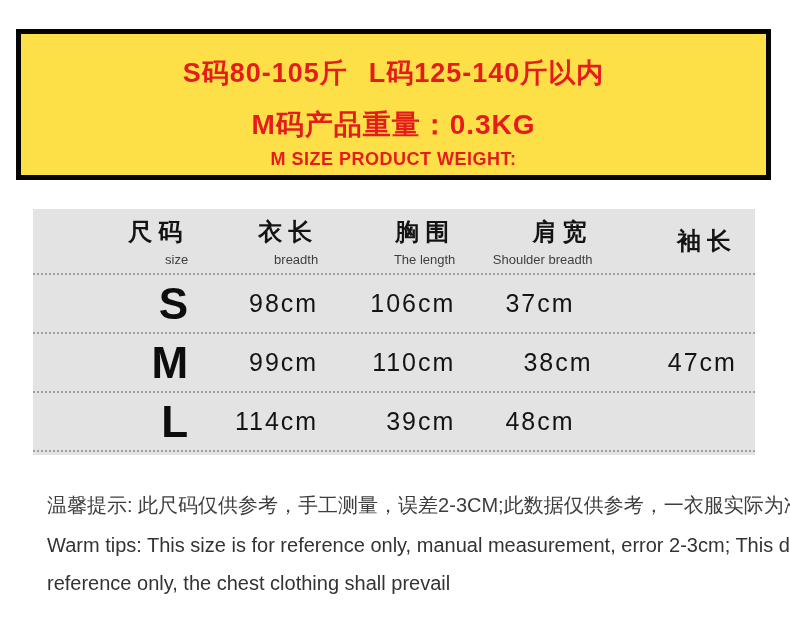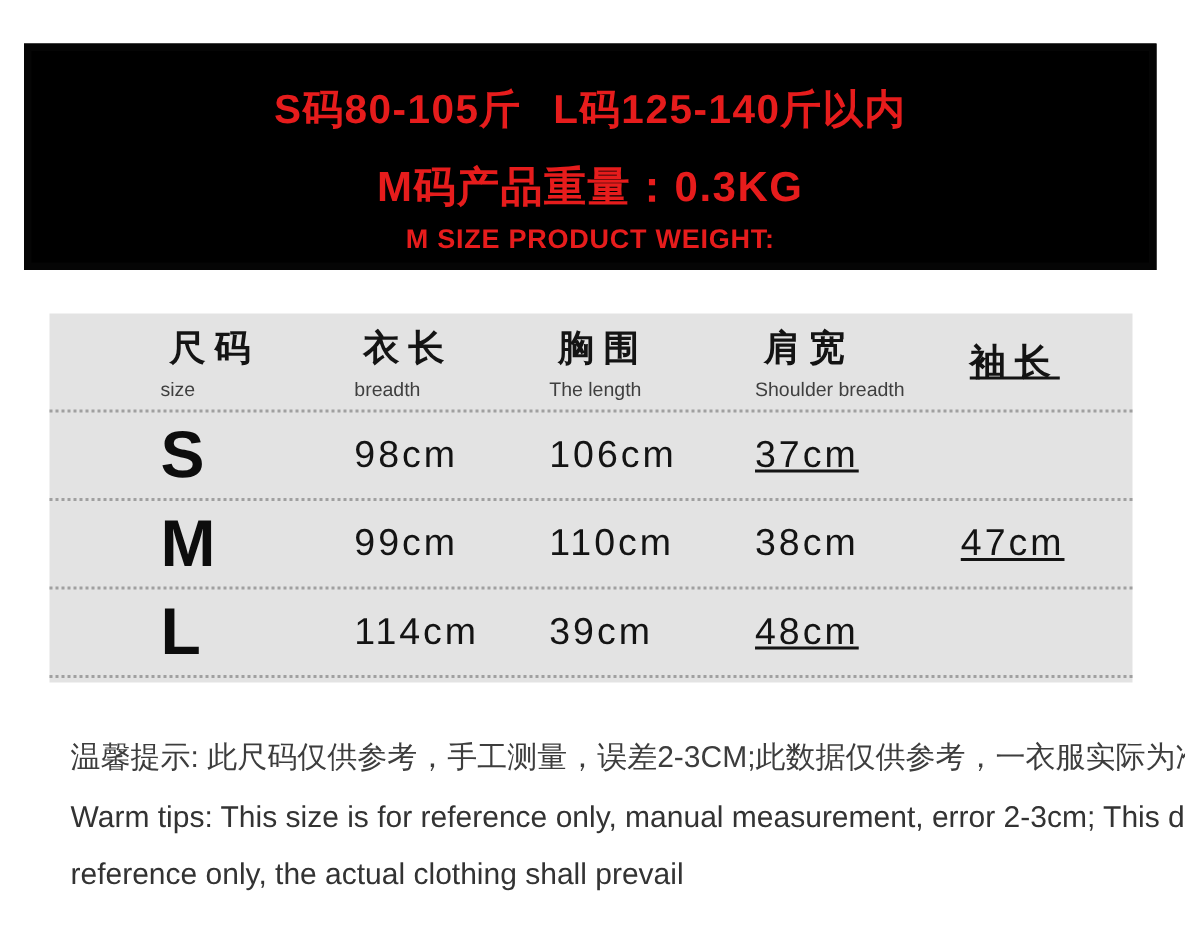--- a/index.html
+++ b/index.html
@@ -18,21 +18,21 @@
 
   
   .notice-box {
     position: absolute;
     left: 16px;
     top: 29px;
     width: 755px;
     height: 151px;
     box-sizing: border-box;
     border: 5px solid #050505;
-    background: #000000;
+    background: #fde047;
   }
   .size-range-line {
     margin-top: 21px;
     display: flex;
     justify-content: center;
     gap: 21px;
     font-size: 27px;
     font-weight: bold;
     color: #e61c1c;
     letter-spacing: 1px;
@@ -70,26 +70,25 @@
   }
   .t-row {
     display: grid;
     grid-template-columns: 21.5% 18% 19% 19% 22.5%;
     align-items: center;
     border-bottom: 2px dotted #a0a0a0;
   }
   .t-head { height: 64px; }
   .t-data { height: 57px; }
   .t-cell {
-    text-align: left;
+    text-align: right;
     color: #141414;
-    margin-left: 48px;
   }
   .t-row .t-cell:first-child { padding-left: 26px; }
-  .t-row .t-cell:last-child  { padding-right: 6px; text-decoration: underline; }
+  .t-row .t-cell:last-child  { padding-right: 18px; }
   .h-zh {
     font-size: 24px;
     font-weight: bold;
     letter-spacing: 6px;
     text-indent: 6px;
     white-space: nowrap;
   }
   .h-en {
     margin-top: 4px;
     font-size: 13px;
@@ -197,16 +196,16 @@
       <div class="t-cell cm-value">114cm</div>
       <div class="t-cell cm-value">39cm</div>
       <div class="t-cell cm-value">48cm</div>
     </div>
 
   </div>
 
   <div class="tips">
     <div class="tips-zh">温馨提示: 此尺码仅供参考，手工测量，误差2-3CM;此数据仅供参考，一衣服实际为准</div>
     <div class="tips-en1">Warm tips: This size is for reference only, manual measurement, error 2-3cm; This data is for</div>
-    <div class="tips-en2">reference only, the actual clothing shall prevail</div>
+    <div class="tips-en2">reference only, the chest clothing shall prevail</div>
   </div>
 
 </div>
 
 </body></html>

